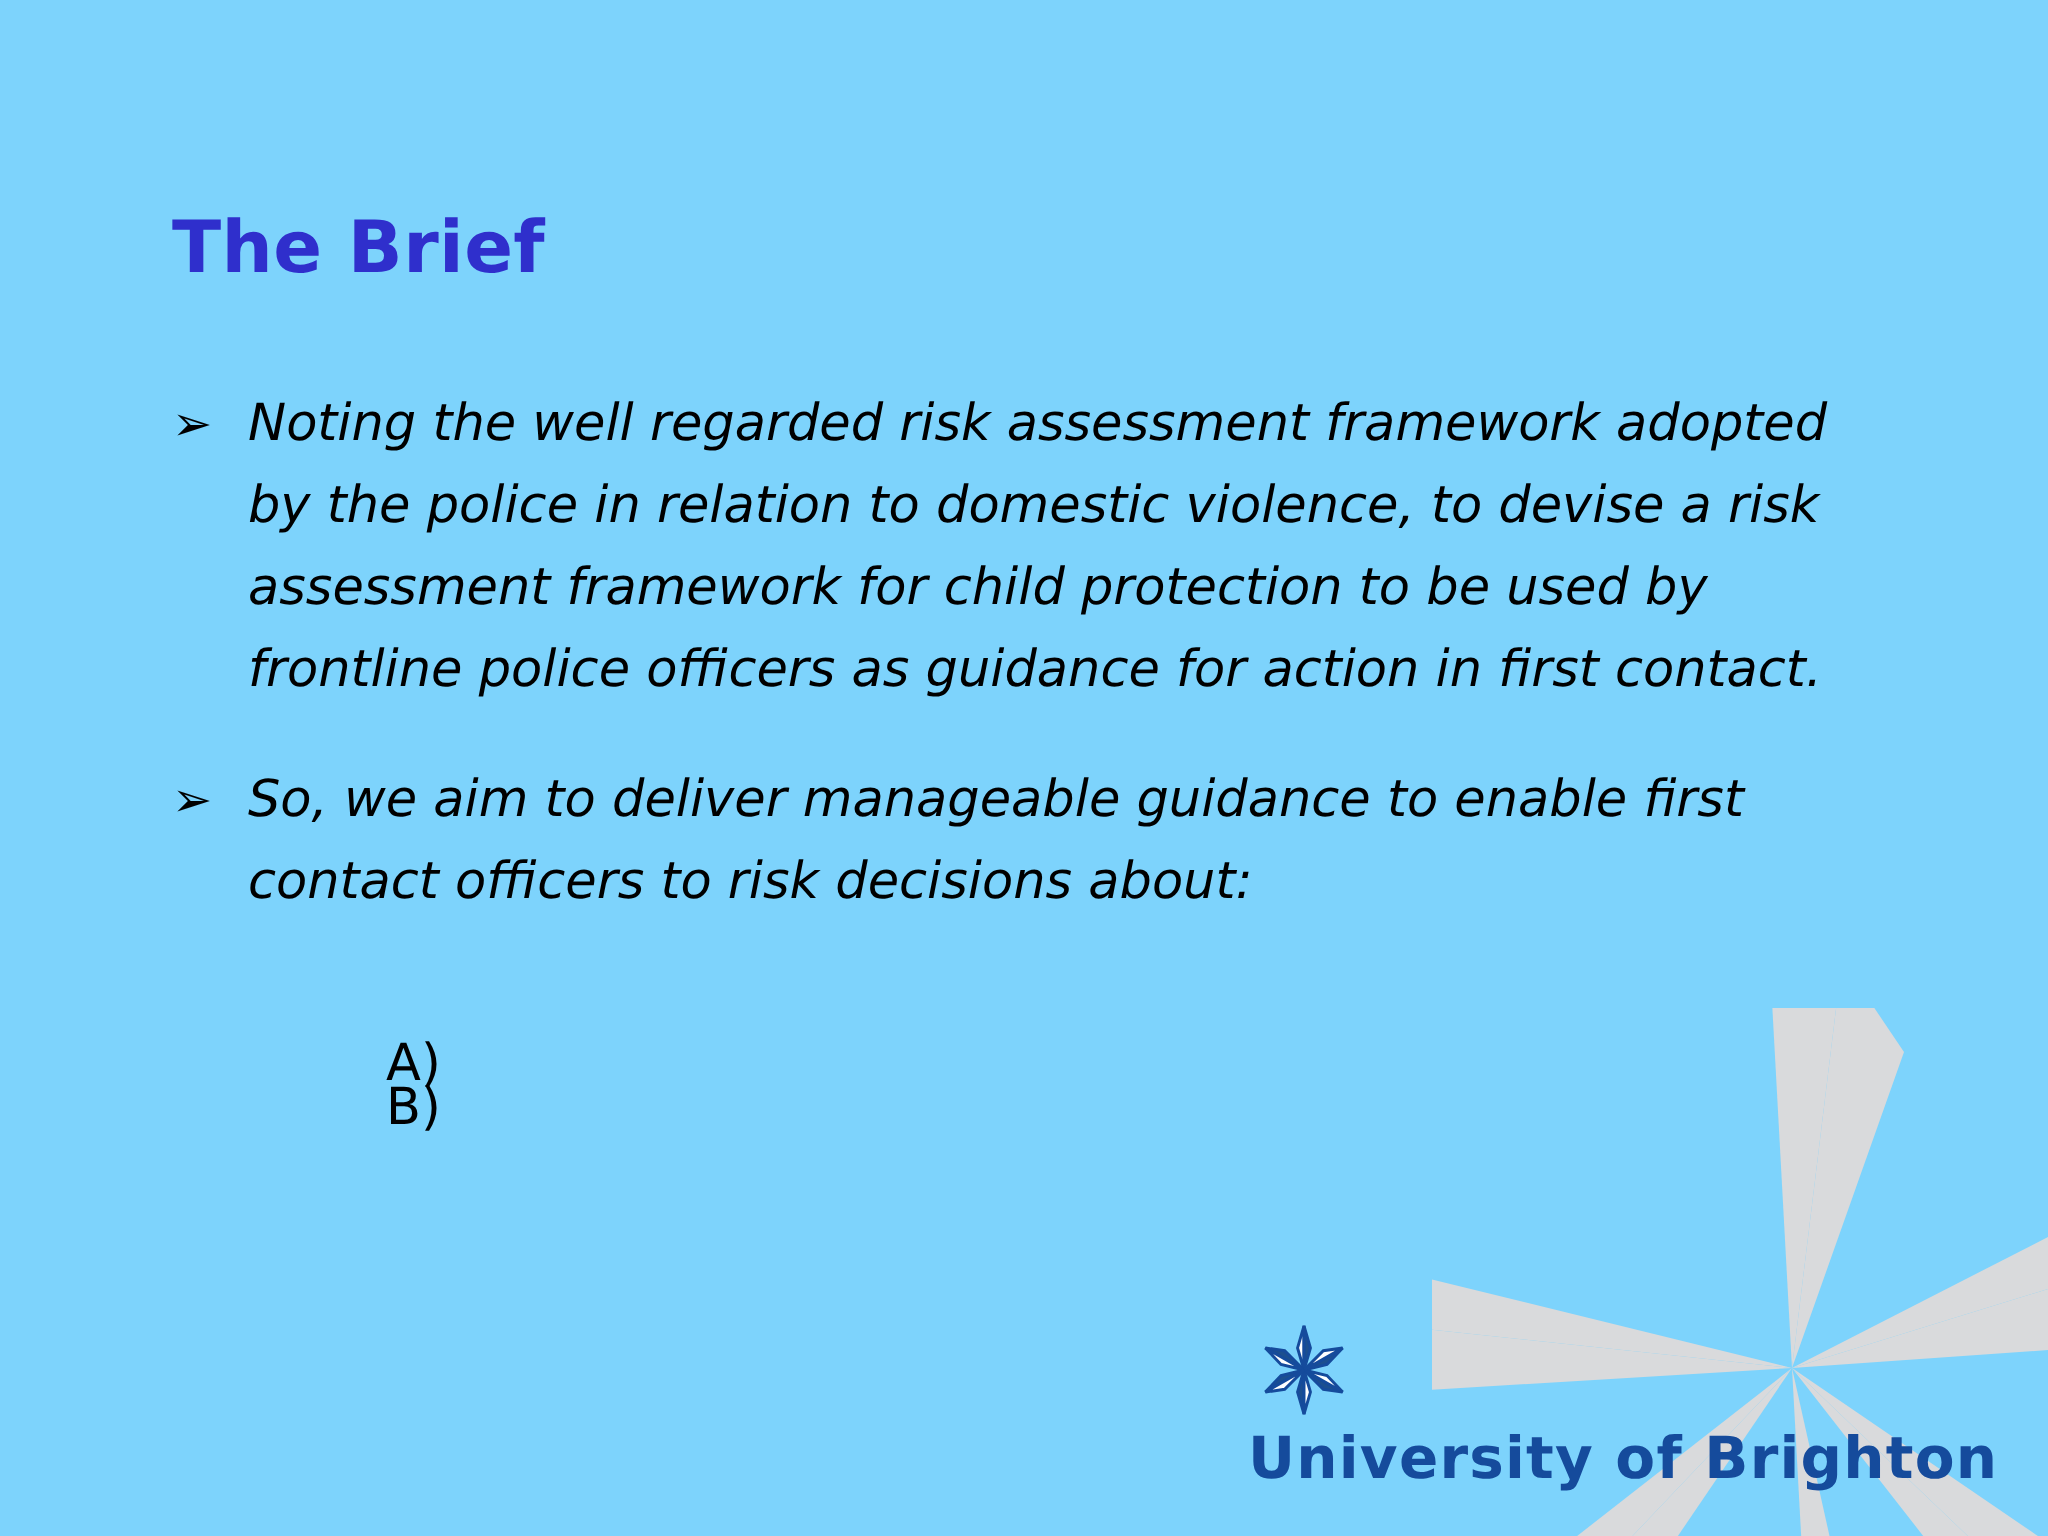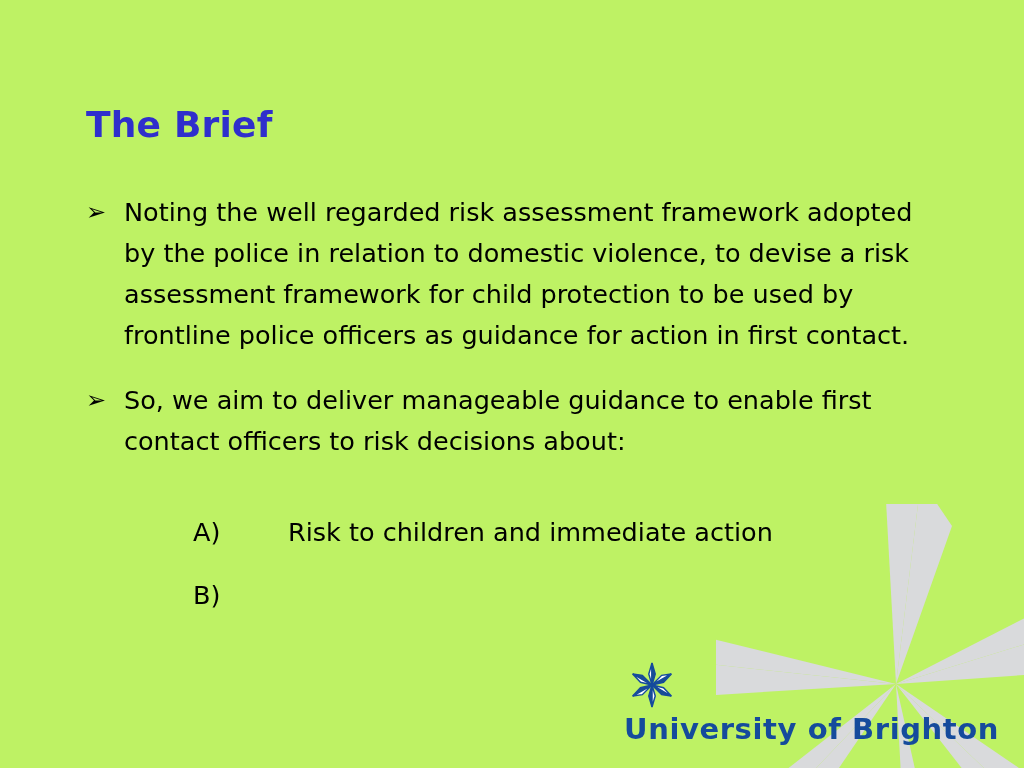--- a/index.html
+++ b/index.html
@@ -11,21 +11,21 @@
     width: 1024px;
     height: 768px;
     font-family: "DejaVu Sans", "Liberation Sans", sans-serif;
     overflow: hidden;
   }
 
   #slide {
     position: relative;
     width: 1024px;
     height: 768px;
-    background: #bef264;
+    background: #7dd3fc;
     overflow: hidden;
   }
 
   
   .watermark {
     position: absolute;
     right: -52px;
     bottom: -96px;
     width: 360px;
     height: 360px;
@@ -73,20 +73,21 @@
     left: 0;
     top: 0;
     width: 30px;
     font-size: 24px;
     line-height: 41px;
     color: #000000;
   }
 
   .bullet-text {
     display: block;
+    font-style: italic;
   }
 
   
   .sub-list {
     position: absolute;
     left: 193px;
     top: 512px;
     width: 760px;
     z-index: 2;
   }
@@ -173,21 +174,20 @@
       <span class="bullet-glyph">➢</span>
       <span class="bullet-text">So, we aim to deliver manageable guidance to enable first contact officers to risk decisions about:</span>
     </div>
 
   </div>
 
   <div class="sub-list">
 
     <div class="sub-item">
       <span class="sub-letter">A)</span>
-      <span class="sub-text">Risk to children and immediate action</span>
     </div>
 
     <div class="sub-item">
       <span class="sub-letter">B)</span>
     </div>
 
   </div>
 
   <div class="logo">
     <svg class="logo-star" viewBox="0 0 100 100" xmlns="http://www.w3.org/2000/svg" aria-hidden="true">

